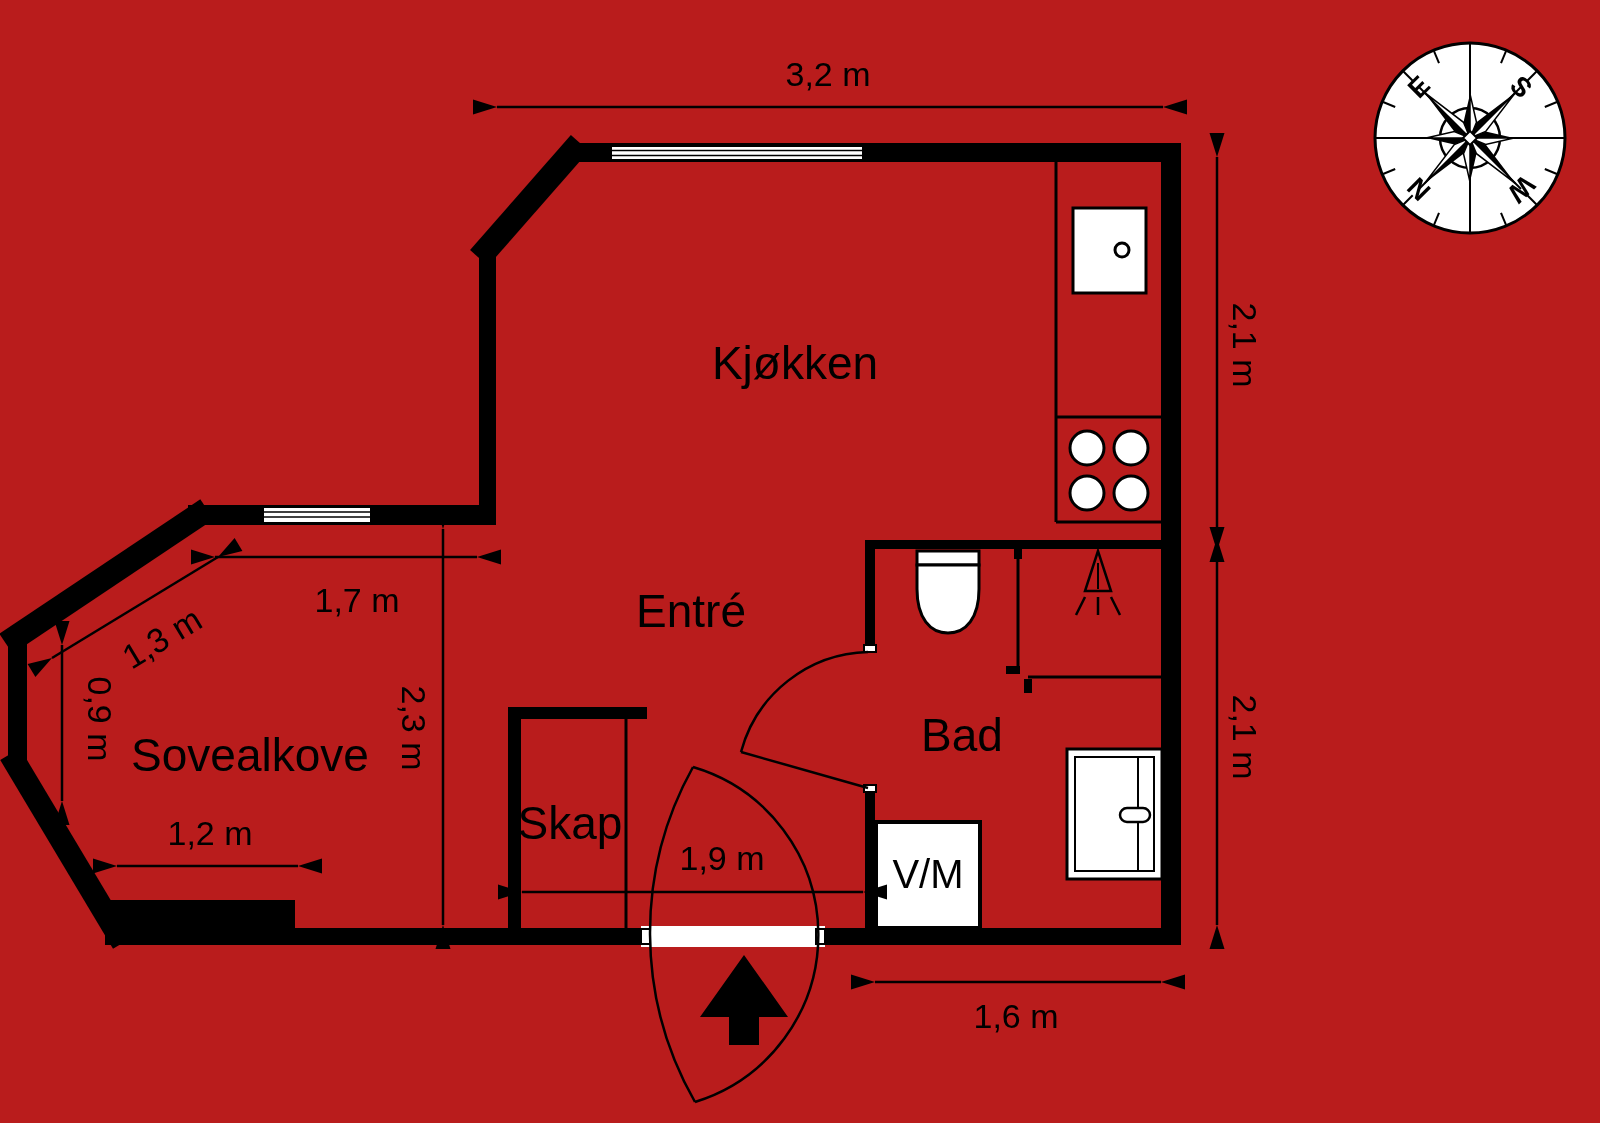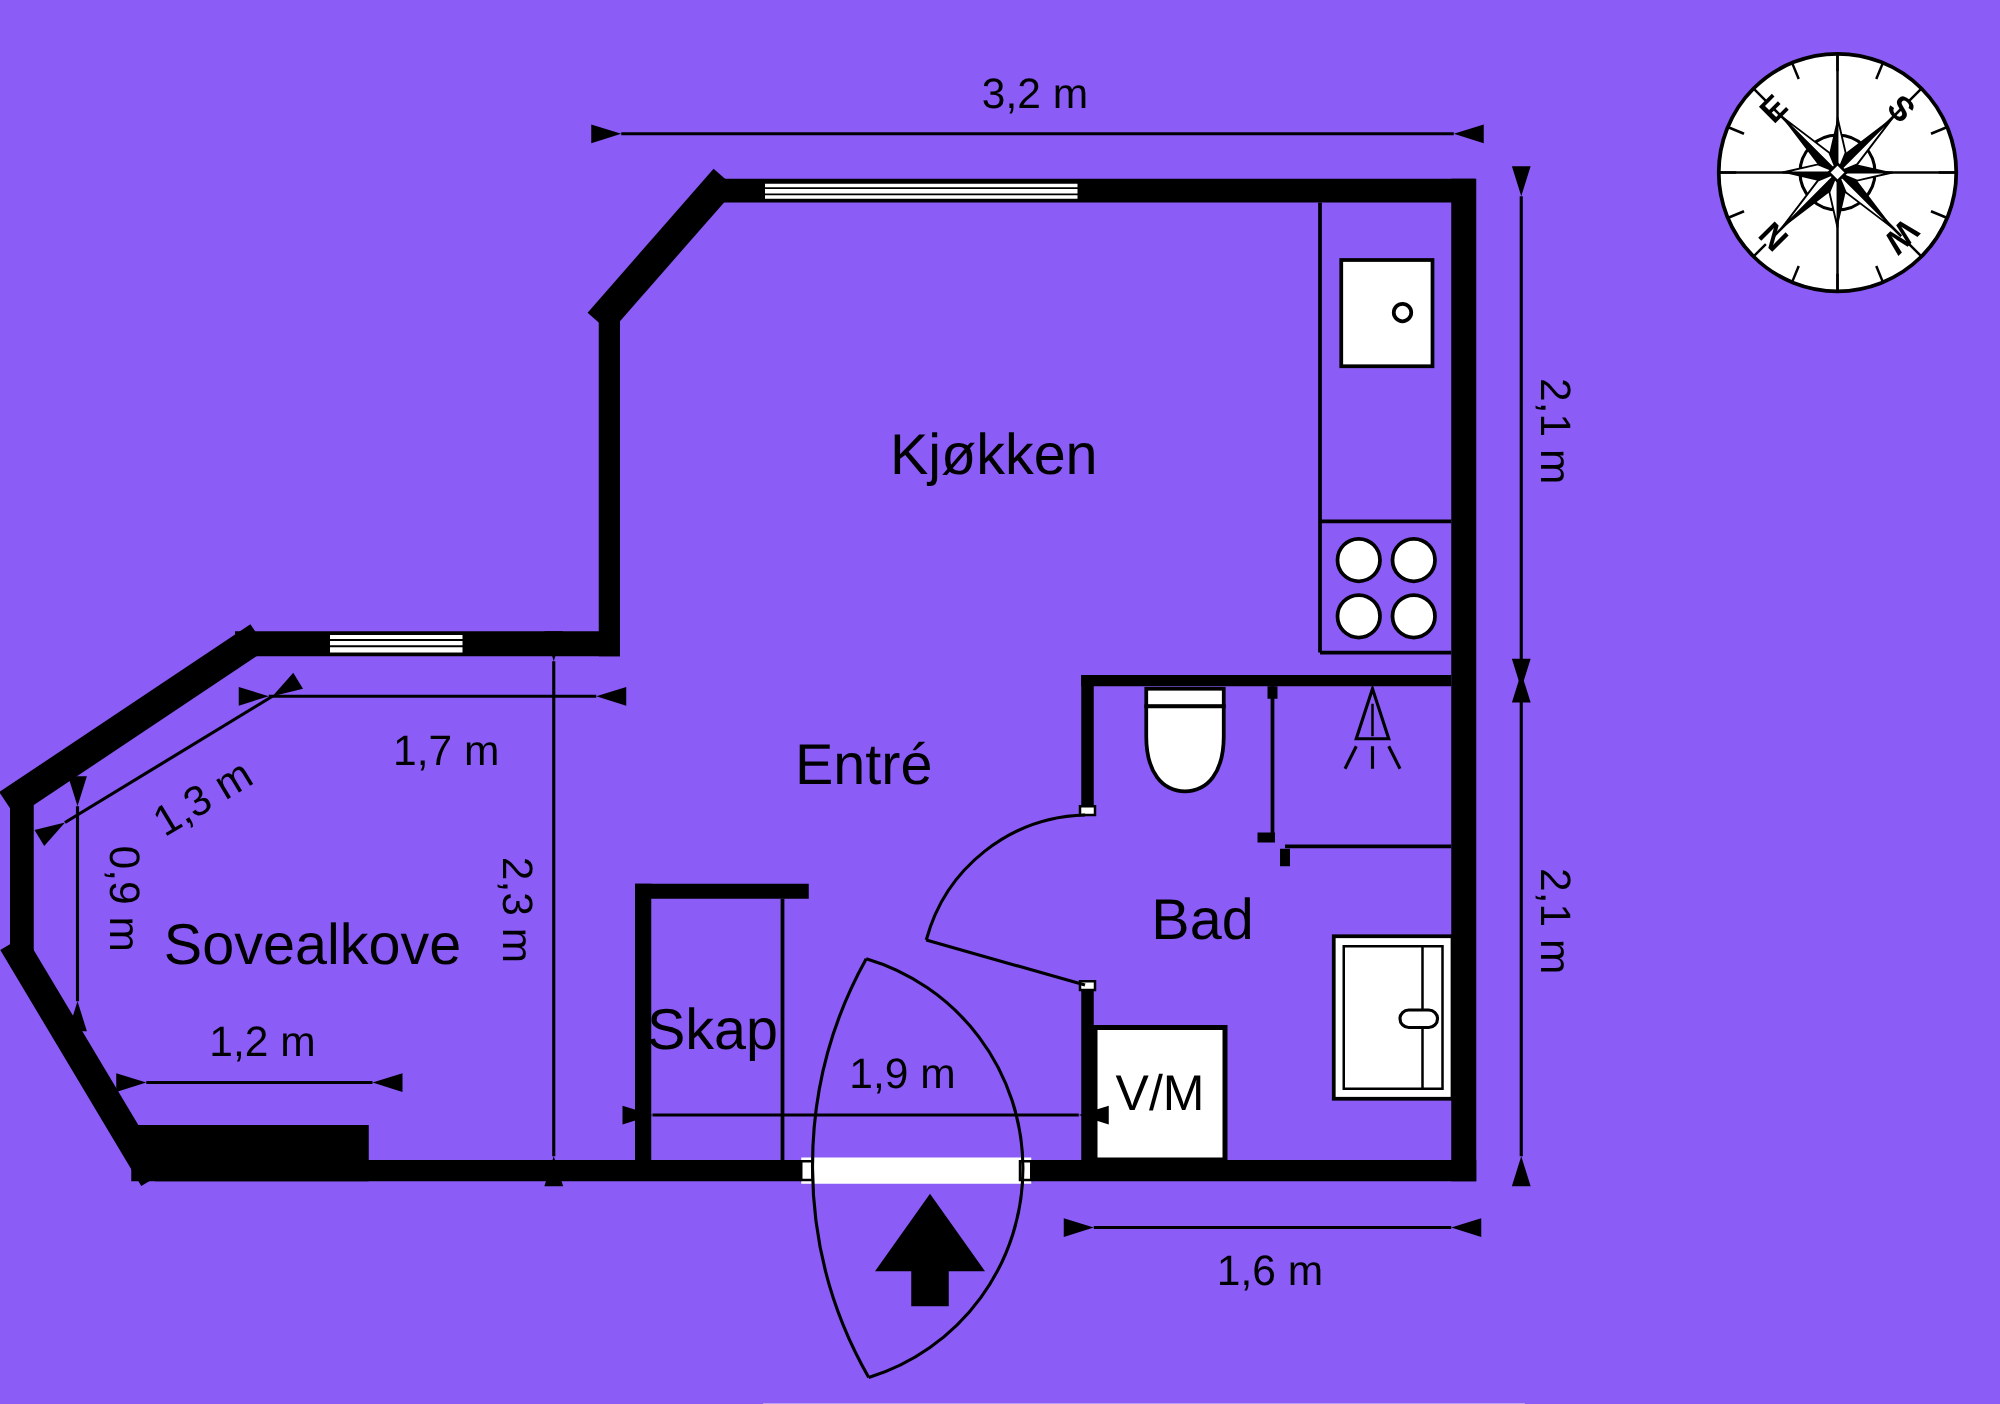--- a/index.html
+++ b/index.html
@@ -1,16 +1,16 @@
 <!DOCTYPE html>
 <html><head>
 <meta charset="utf-8">
 <style>
   html,body{margin:0;padding:0;background:#ffffff;}
-  .stage{position:relative;width:1600px;height:1123px;background:#8b5cf6;overflow:hidden;}
+  .stage{position:relative;width:1600px;height:1123px;background:#b91c1c;overflow:hidden;}
   svg{display:block;}
   svg text{font-family:"Liberation Sans","DejaVu Sans",sans-serif;fill:#000;}
   .room-label{font-size:46px;}
   .dim-label{font-size:34px;}
   .vm-label{font-size:40px;}
   .compass-letter{font-size:27px;font-weight:bold;}
   .wall{fill:#000;stroke:none;}
   .wline{stroke:#000;fill:none;}
   .fixture{stroke:#000;fill:#fff;}
   .dim{stroke:#000;stroke-width:2.5;fill:none;}

